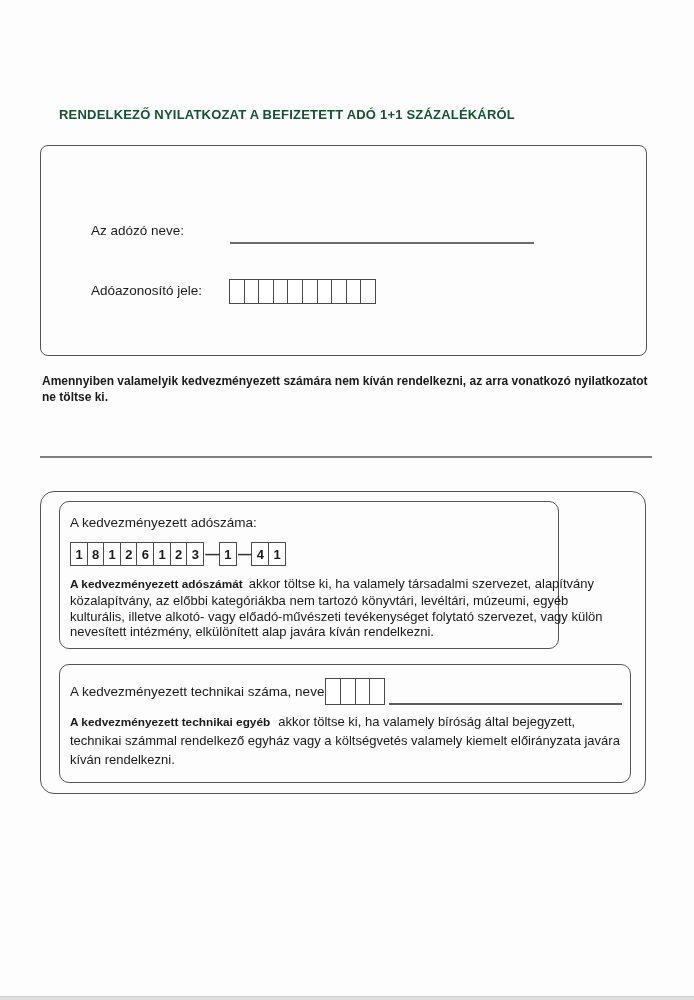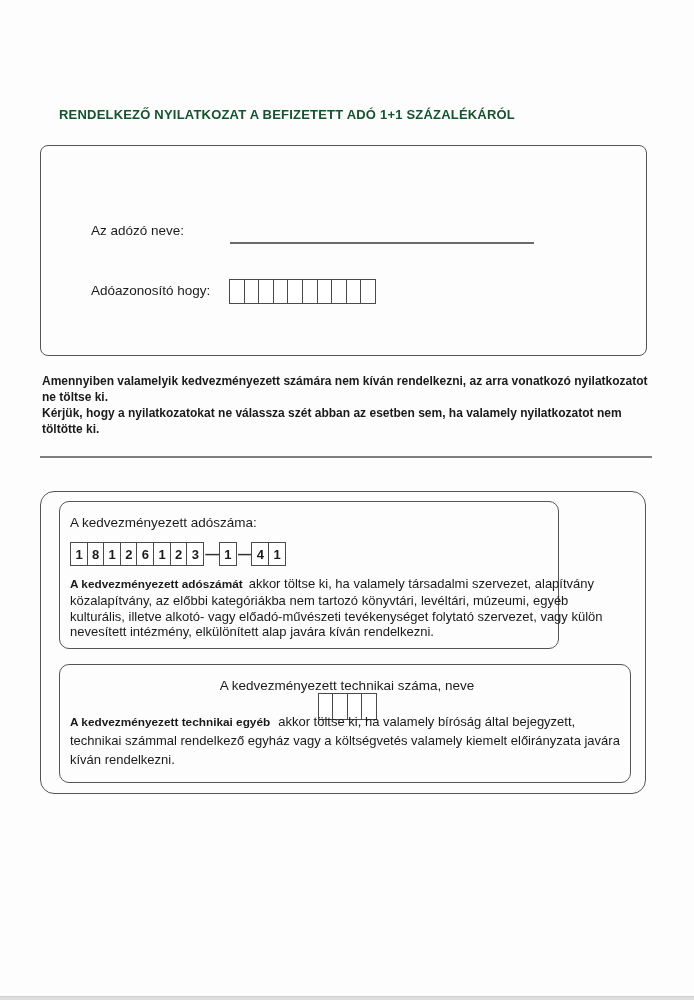--- a/index.html
+++ b/index.html
@@ -64,58 +64,57 @@
     padding:0 1px; line-height:24px;
   }
   .note { position:absolute; font-size:13px; line-height:15.8px; color:#1a1a1a; }
   .noteA { left:10px; top:74px; width:556px; }
   .noteA .note-bold { font-size:11.8px; font-weight:bold; margin-right:6px; }
   .noteB { left:10px; top:48px; width:552px; line-height:18.8px; }
   .noteB .note-bold { font-size:11.8px; font-weight:bold; margin-right:8px; }
 
   .techrow {
     position:absolute; left:10px; top:13px; right:6px;
-    display:flex; align-items:center;flex-direction:column;
+    display:flex; align-items:center;
   }
   .techrow .field-label { margin-right:0; }
   .cells-tech { display:flex; margin-left:1px; }
   .cells-tech .cell { width:16px; height:27px; }
   .tech-underline {
     flex:1; height:22px; margin-left:4px; margin-right:2px;
     border-bottom:2px solid #5d5d5d; align-self:flex-start; margin-top:5px;
   }
 </style>
 </head>
 <body>
 
 <div class="page">
 
   <div class="form-title">RENDELKEZŐ NYILATKOZAT A BEFIZETETT ADÓ 1+1 SZÁZALÉKÁRÓL</div>
 
   <div class="rbox box1">
     <span class="field-label lbl-name">Az adózó neve:</span>
     <span class="line-name"></span>
 
-    <span class="field-label lbl-taxid">Adóazonosító hogy:</span>
+    <span class="field-label lbl-taxid">Adóazonosító jele:</span>
     <span class="cells-taxid">
       <span class="cell"></span>
       <span class="cell"></span>
       <span class="cell"></span>
       <span class="cell"></span>
       <span class="cell"></span>
       <span class="cell"></span>
       <span class="cell"></span>
       <span class="cell"></span>
       <span class="cell"></span>
       <span class="cell"></span>
     </span>
   </div>
 
   <p class="para para1">Amennyiben valamelyik kedvezményezett számára nem kíván rendelkezni, az arra vonatkozó nyilatkozatot ne töltse ki.</p>
-  <p class="para para2">Kérjük, hogy a nyilatkozatokat ne válassza szét abban az esetben sem, ha valamely nyilatkozatot nem töltötte ki.</p>
 
   <hr class="divider">
 
   <div class="rbox box2">
 
     <div class="inner innerA">
       <span class="field-label lbl-adoszam">A kedvezményezett adószáma:</span>
 
       <span class="digitrow">
         <span class="cell">1</span>

